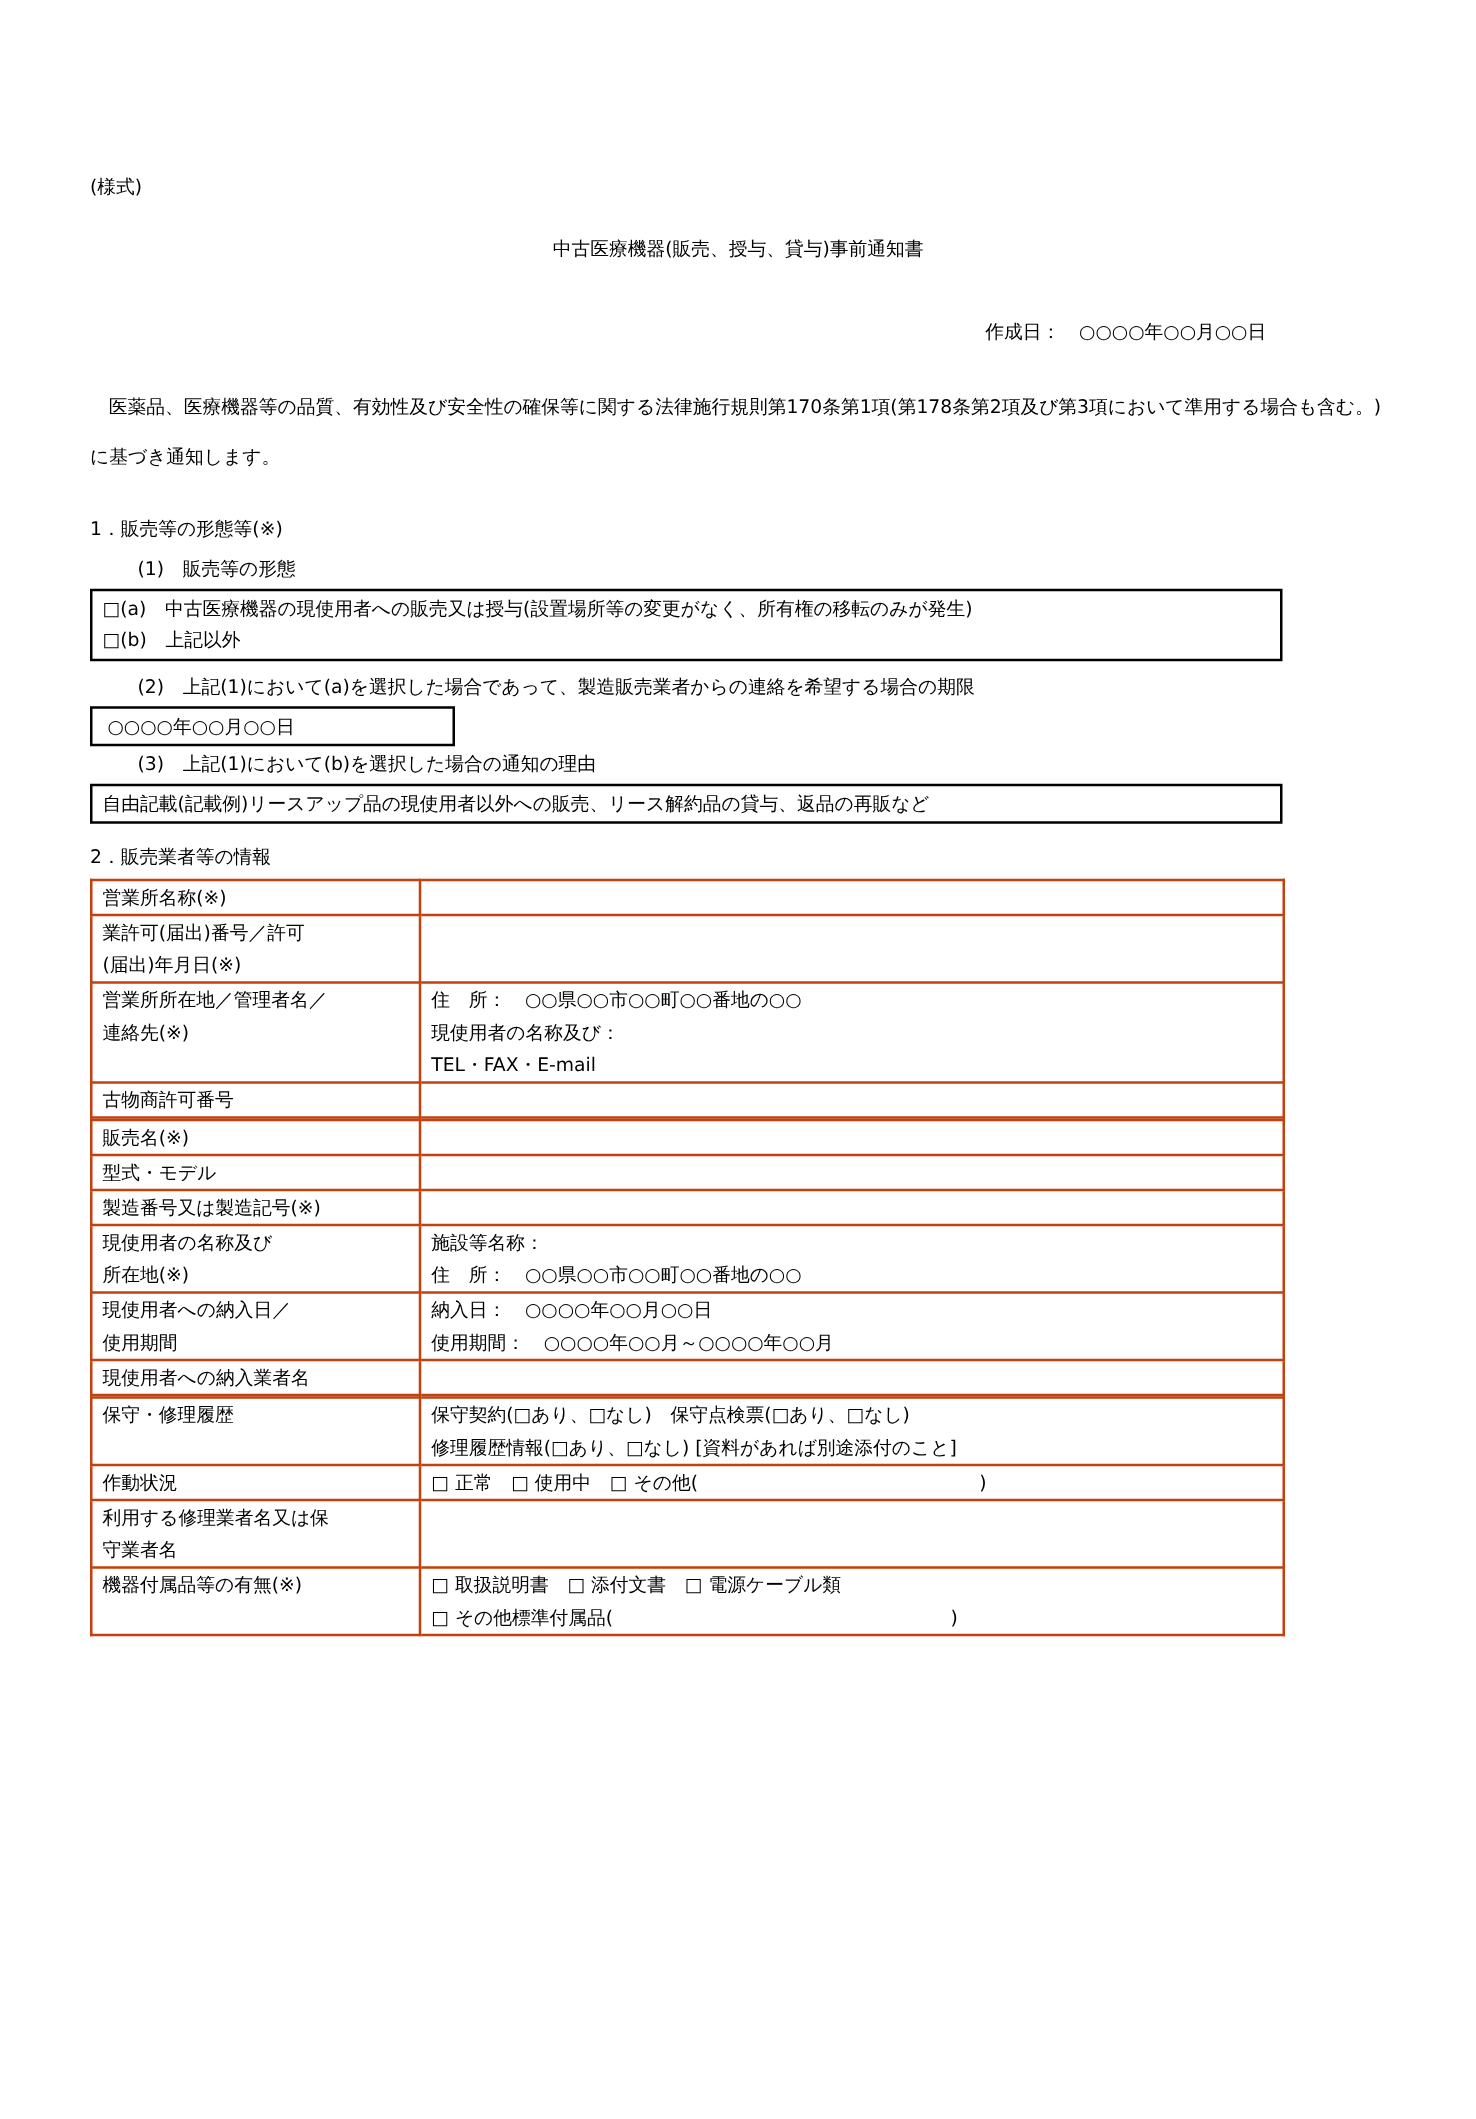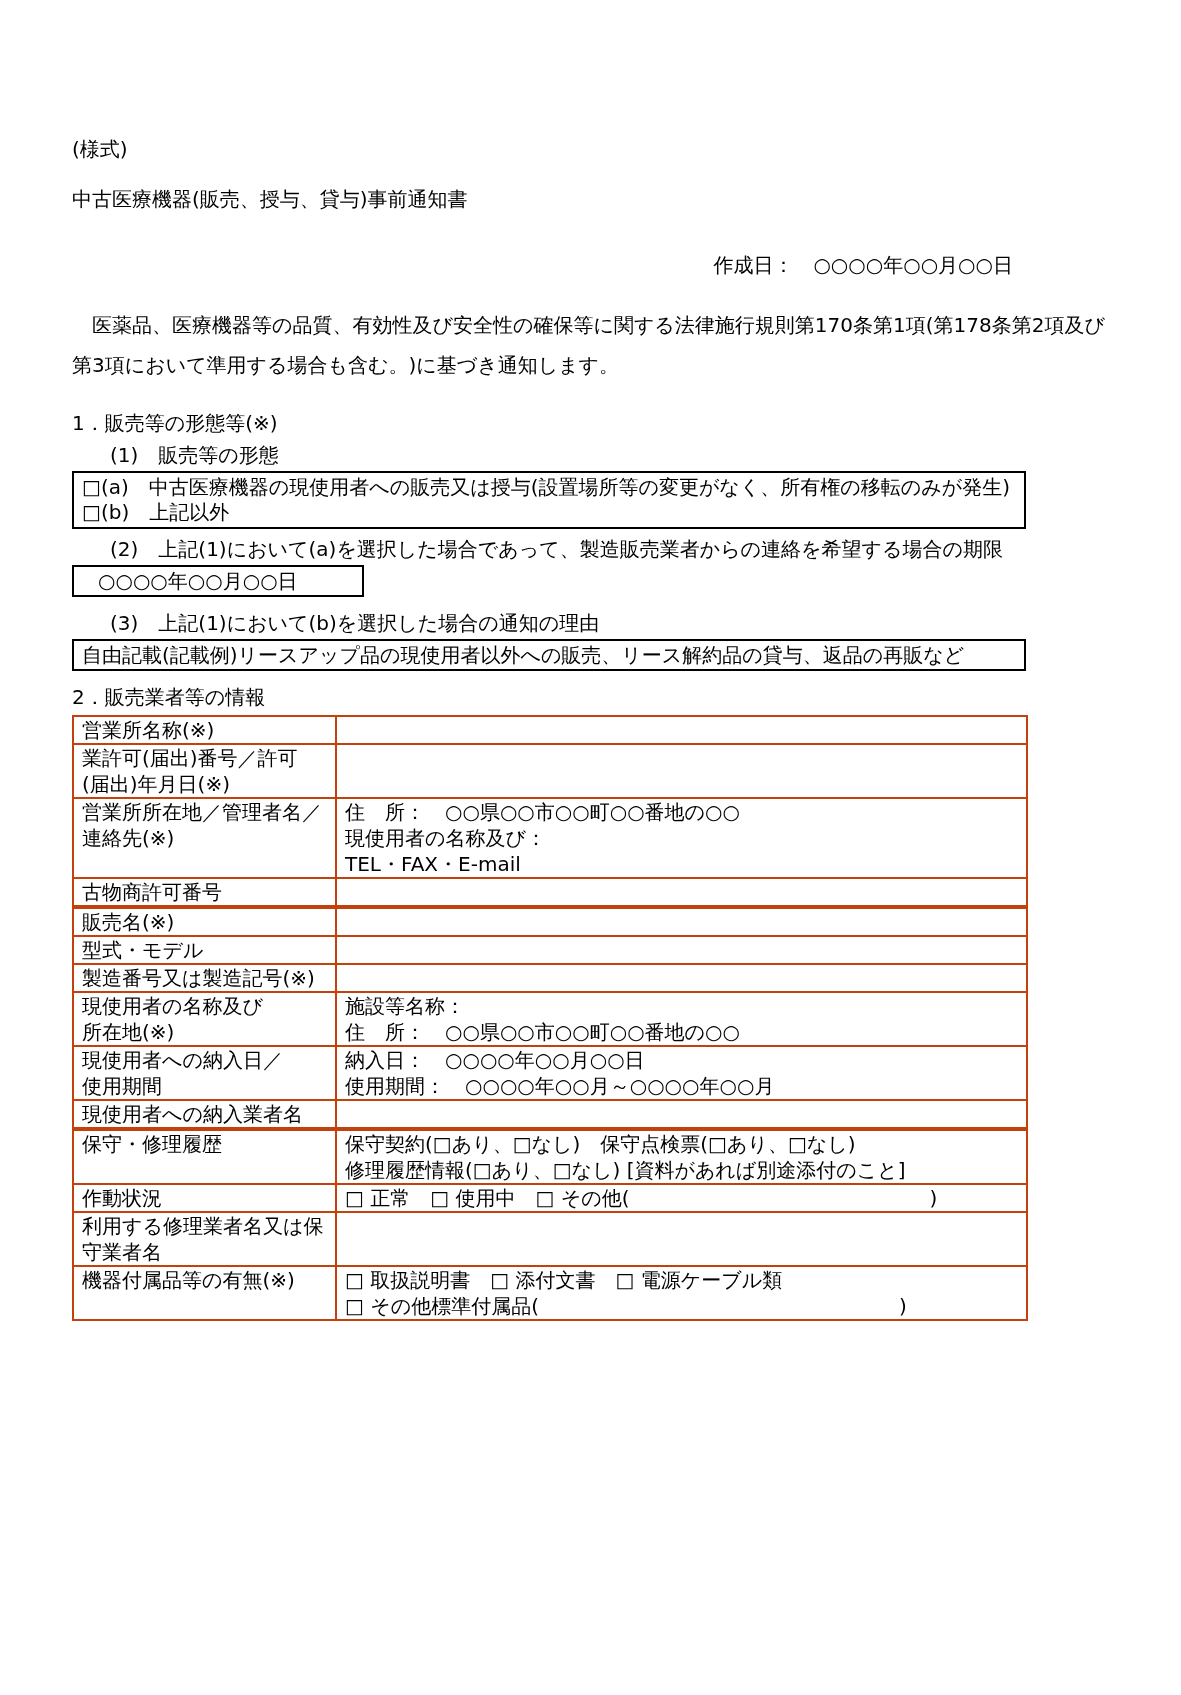--- a/index.html
+++ b/index.html
@@ -5,35 +5,35 @@
   * { margin: 0; padding: 0; box-sizing: border-box; }
   html, body { background: #ffffff; }
   body { width: 1181px; }
   .page {
     position: relative;
     width: 1181px;
     height: 1695px;
     background: #ffffff;
     color: #000000;
     font-family: "DejaVu Sans", sans-serif;
-    font-size: 20px;
+    font-size: 15px;
     padding: 135px 72px 0 72px;
     overflow: hidden;
   }
   .format-label { line-height: 28px; margin-bottom: 22px; }
-  .doc-title { line-height: 28px; margin-bottom: 38px; }
+  .doc-title { text-align: center; line-height: 28px; margin-bottom: 38px; }
   .addressee { line-height: 28px; margin-bottom: 8px; }
   .date-line { text-align: right; padding-right: 96px; line-height: 28px; margin-bottom: 26px; }
   .intro { line-height: 40px; margin-bottom: 24px; max-width: 1037px; }
   .sec-heading { line-height: 28px; margin-top: 12px; margin-bottom: 4px; }
   .sub-label { padding-left: 38px; line-height: 28px; margin-bottom: 2px; white-space: nowrap; }
   .box { border: 2px solid #000; width: 954px; }
   .options-box { padding: 2px 8px; margin-bottom: 6px; }
   .box-line { line-height: 25px; white-space: nowrap; }
-  .deadline-box { width: 292px; padding: 1px 24px; line-height: 26px; margin-bottom: 12px; white-space: nowrap; }
+  .deadline-box { width: 292px; padding: 1px 12px; line-height: 26px; margin-bottom: 0; white-space: nowrap; }
   .reason-box { padding: 1px 8px; line-height: 26px; margin-bottom: 8px; white-space: nowrap; }
   table.info-table { border-collapse: collapse; width: 954px; table-layout: fixed; }
   .info-table td {
     border: 2px solid #c2410c;
     vertical-align: top;
     padding: 0 8px;
     line-height: 26px;
   }
   td.label-cell { width: 263px; }
   td.value-cell { width: 691px; }

